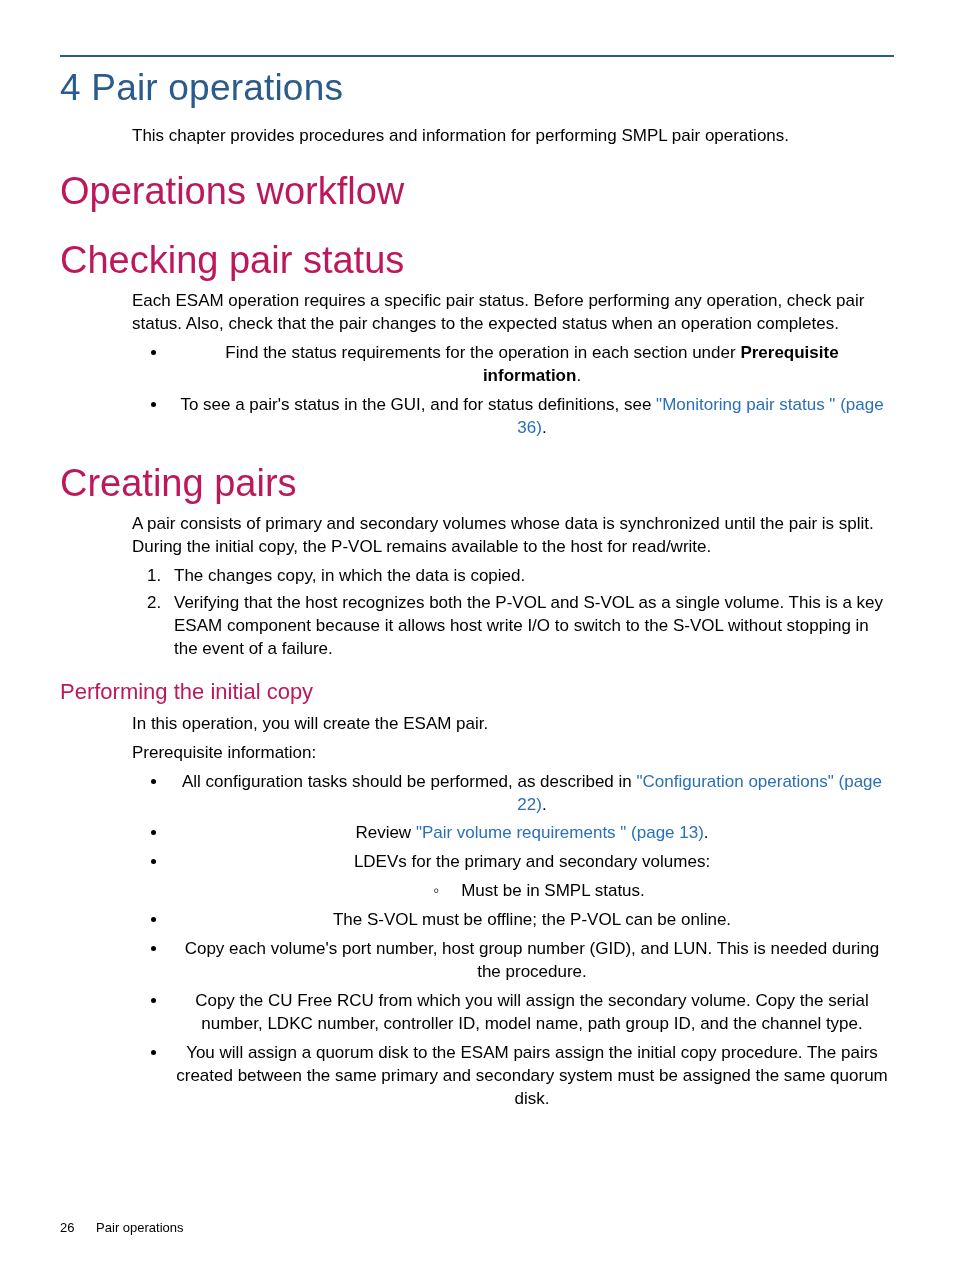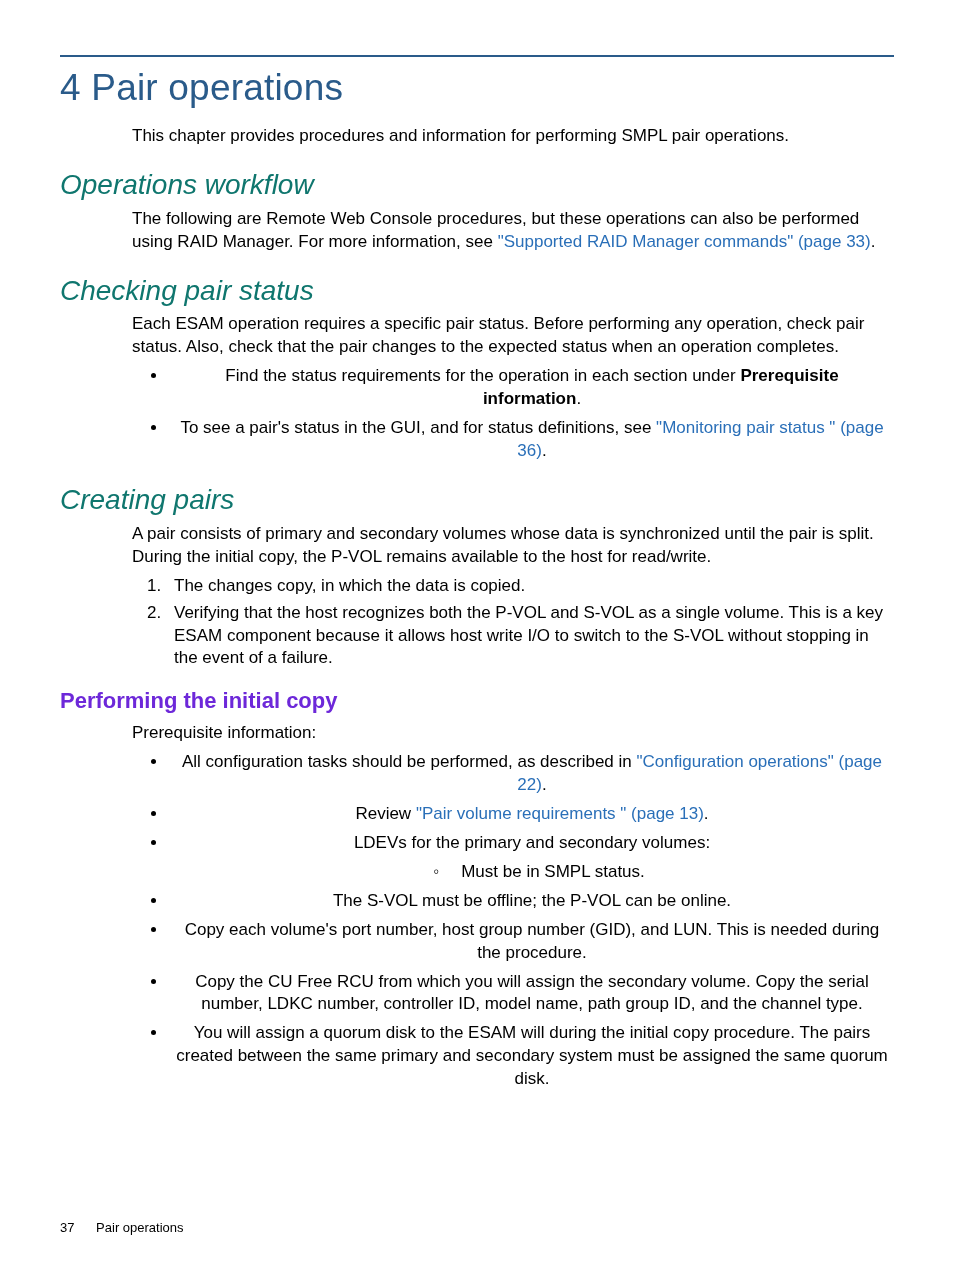--- a/index.html
+++ b/index.html
@@ -26,29 +26,28 @@
     margin: 0 0 6px 0;
   }
   .h1 {
     color: #2a5b8a;
     font-weight: 300;
     font-size: 37px;
     margin: 0 0 12px 0;
     letter-spacing: 0.2px;
   }
   .h2 {
-    color: #0f766e;
+    color: #be185d;
     font-weight: 300;
-    font-size: 28px;
+    font-size: 38px;
     margin: 18px 0 4px 0;
-    font-style: italic;
   }
   .h3 {
-    color: #6d28d9;
-    font-weight: 700;
+    color: #be185d;
+    font-weight: 400;
     font-size: 22px;
     margin: 16px 0 6px 0;
   }
   .body-indent {
     margin-left: 72px;
     margin-right: 4px;
   }
   .body-indent p {
     margin: 4px 0 6px 0;
   }
@@ -106,25 +105,20 @@
 <div class="page">
   <div class="rule"></div>
 
   <div class="h1">4 Pair operations</div>
 
   <div class="body-indent">
     <p>This chapter provides procedures and information for performing SMPL pair operations.</p>
   </div>
 
   <div class="h2">Operations workflow</div>
-  <div class="body-indent">
-    <p>
-      <span>The following are Remote Web Console procedures, but these operations can also be performed using RAID Manager. For more information, see </span><a class="link" href="#">"Supported RAID Manager commands" (page 33)</a><span>.</span>
-    </p>
-  </div>
 
   <div class="h2">Checking pair status</div>
   <div class="body-indent">
     <p>Each ESAM operation requires a specific pair status. Before performing any operation, check pair status. Also, check that the pair changes to the expected status when an operation completes.</p>
     <ul class="bullets">
       <li>
         <span>Find the status requirements for the operation in each section under </span><span class="bold">Prerequisite information</span><span>.</span>
       </li>
       <li>
         <span>To see a pair's status in the GUI, and for status definitions, see </span><a class="link" href="#">"Monitoring pair status " (page 36)</a><span>.</span>
@@ -136,38 +130,39 @@
   <div class="body-indent">
     <p>A pair consists of primary and secondary volumes whose data is synchronized until the pair is split. During the initial copy, the P-VOL remains available to the host for read/write.</p>
     <ol class="ordered">
       <li>The changes copy, in which the data is copied.</li>
       <li>Verifying that the host recognizes both the P-VOL and S-VOL as a single volume. This is a key ESAM component because it allows host write I/O to switch to the S-VOL without stopping in the event of a failure.</li>
     </ol>
   </div>
 
   <div class="h3">Performing the initial copy</div>
   <div class="body-indent">
+    <p>In this operation, you will create the ESAM pair.</p>
     <p>Prerequisite information:</p>
     <ul class="bullets">
       <li>
         <span>All configuration tasks should be performed, as described in </span><a class="link" href="#">"Configuration operations" (page 22)</a><span>.</span>
       </li>
       <li>
         <span>Review </span><a class="link" href="#">"Pair volume requirements " (page 13)</a><span>.</span>
       </li>
       <li>
         <span>LDEVs for the primary and secondary volumes:</span>
         <ul class="sub-bullets">
           <li>Must be in SMPL status.</li>
         </ul>
       </li>
       <li>The S-VOL must be offline; the P-VOL can be online.</li>
       <li>Copy each volume's port number, host group number (GID), and LUN. This is needed during the procedure.</li>
       <li>Copy the CU Free RCU from which you will assign the secondary volume. Copy the serial number, LDKC number, controller ID, model name, path group ID, and the channel type.</li>
-      <li>You will assign a quorum disk to the ESAM will during the initial copy procedure. The pairs created between the same primary and secondary system must be assigned the same quorum disk.</li>
+      <li>You will assign a quorum disk to the ESAM pairs assign the initial copy procedure. The pairs created between the same primary and secondary system must be assigned the same quorum disk.</li>
     </ul>
   </div>
 
   <div class="footer">
-    <span class="pnum">37</span>
+    <span class="pnum">26</span>
     <span>Pair operations</span>
   </div>
 </div>
 
 </body></html>

